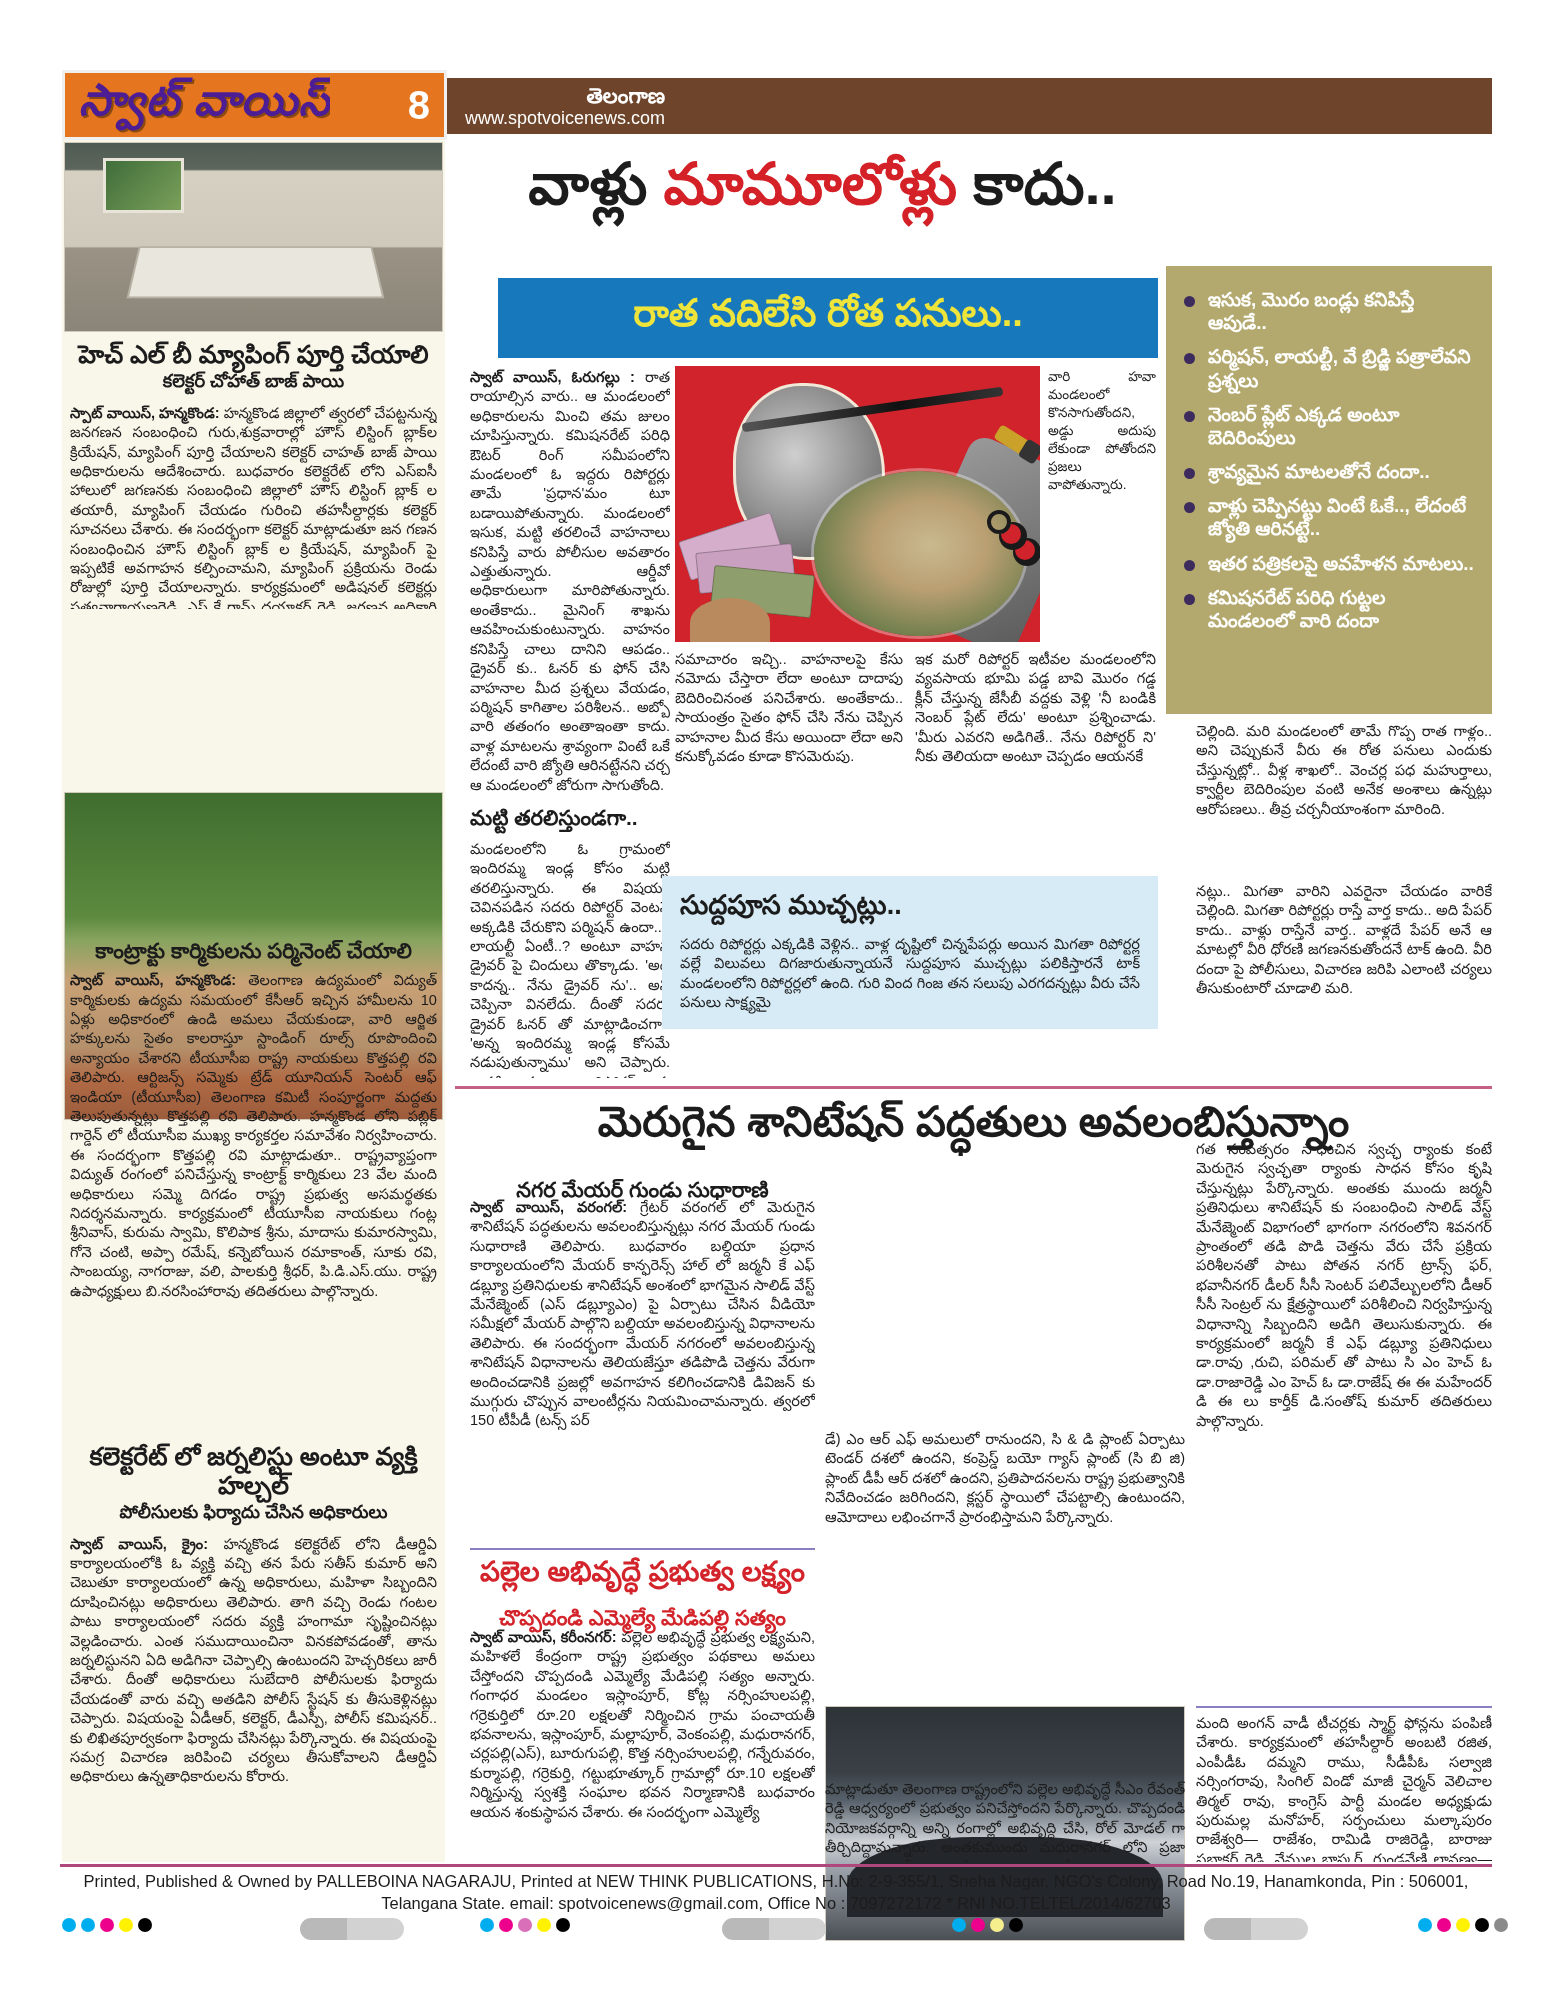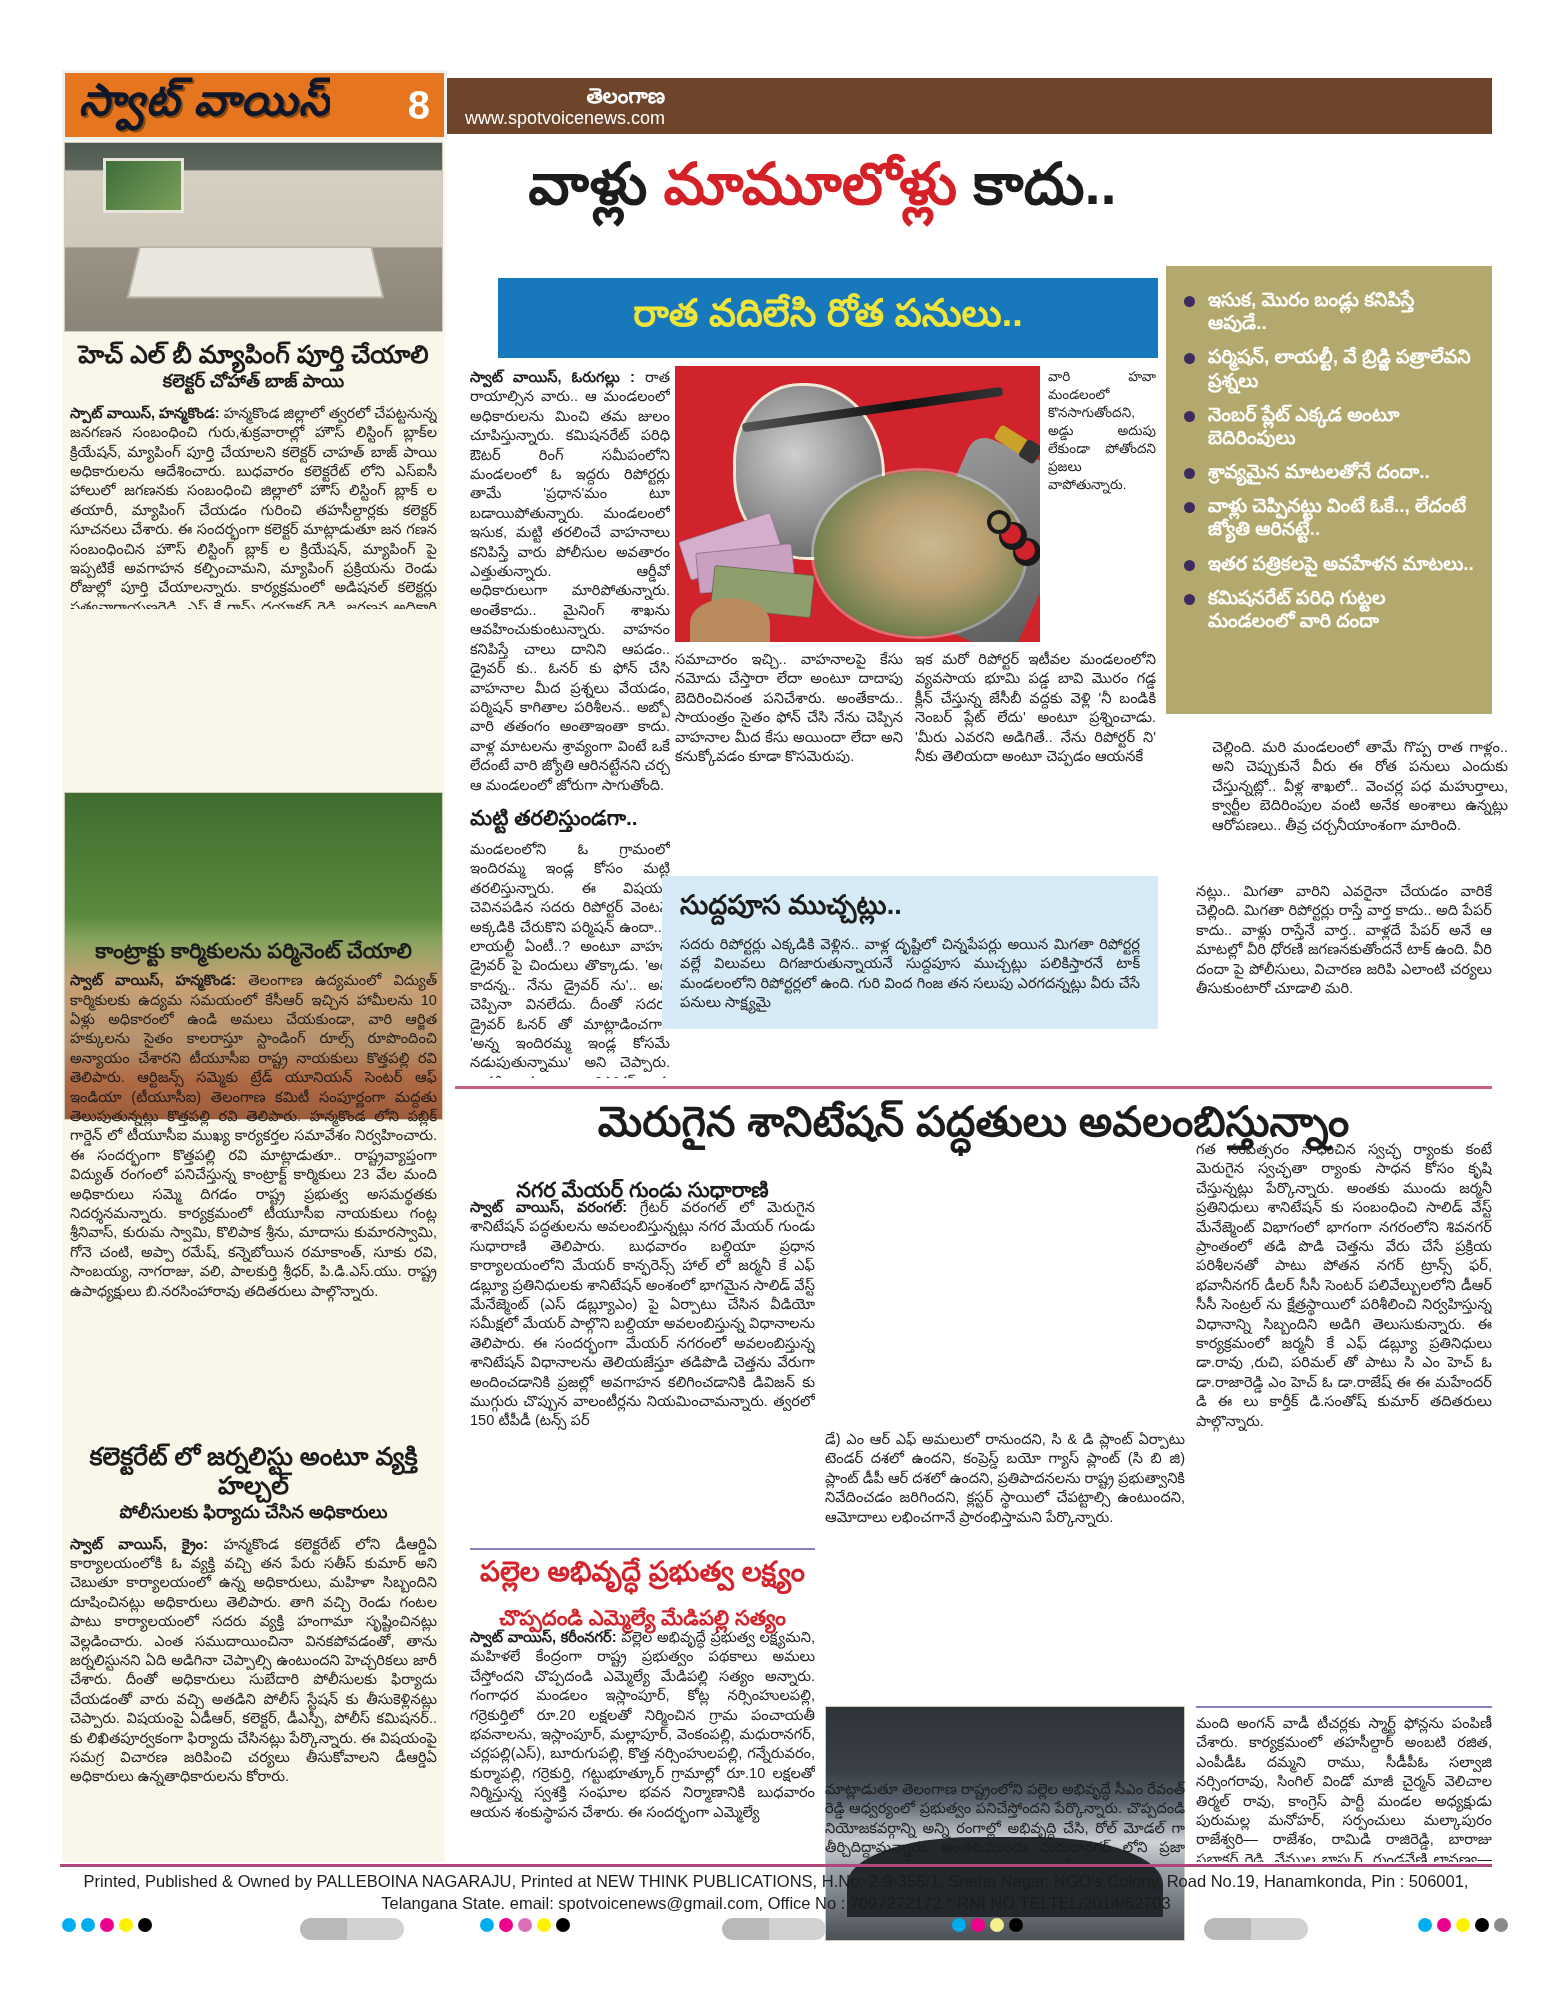--- a/index.html
+++ b/index.html
@@ -2,21 +2,21 @@
 <html><head>
 <meta charset="utf-8">
 <style>
   html,body{margin:0;padding:0;background:#e8e8e8;}
   .page{position:relative;width:1550px;height:1999px;background:#ffffff;margin:0 auto;
         font-family:"Liberation Sans",sans-serif;color:#1c1c1c;overflow:hidden;}
   .abs{position:absolute;}
   
   .masthead{background:#e5761f;border:3px solid #f0f0ee;display:flex;align-items:center;
             justify-content:space-between;padding:0 14px;box-sizing:border-box;}
-  .mast-title{color:#0f172a;font-size:44px;font-weight:bold;font-style:italic;
+  .mast-title{color:#4c1d95;font-size:44px;font-weight:bold;font-style:italic;
               text-shadow:2px 2px 0 #8a4a10;letter-spacing:1px;white-space:nowrap;overflow:hidden;}
   .mast-page{color:#fff;font-size:40px;font-weight:bold;}
   .datebar{background:#6e452a;color:#fff;display:flex;align-items:center;box-sizing:border-box;padding:0 18px;}
   .datebar .date{flex:1;text-align:center;font-size:27px;font-weight:bold;}
   .datebar .right{text-align:right;line-height:1.15;}
   .datebar .region{font-size:21px;font-weight:bold;}
   .datebar .site{font-size:18px;}
   
   .left-backing{background:#f9f6ea;}
   
@@ -159,21 +159,21 @@
       <li><span>ఇసుక, మొరం బండ్లు కనిపిస్తే ఆపుడే..</span></li>
       <li><span>పర్మిషన్, లాయల్టీ, వే బ్రిడ్జి పత్రాలేవని ప్రశ్నలు</span></li>
       <li><span>నెంబర్ ప్లేట్ ఎక్కడ అంటూ బెదిరింపులు</span></li>
       <li><span>శ్రావ్యమైన మాటలతోనే దందా..</span></li>
       <li><span>వాళ్లు చెప్పినట్టు వింటే ఓకే.., లేదంటే జ్యోతి ఆరినట్టే..</span></li>
       <li><span>ఇతర పత్రికలపై అవహేళన మాటలు..</span></li>
       <li><span>కమిషనరేట్ పరిధి గుట్టల మండలంలో వారి దందా</span></li>
     </ul>
   </div>
 
-  <p class="abs body-txt" style="left:1196px;top:722px;width:296px;height:150px;margin:16px;">చెల్లింది. మరి మండలంలో తామే గొప్ప రాత గాళ్లం.. అని చెప్పుకునే వీరు ఈ రోత పనులు ఎందుకు చేస్తున్నట్లో.. వీళ్ల శాఖలో.. వెంచర్ల పధ మహుర్తాలు, క్వార్టీల బెదిరింపుల వంటి అనేక అంశాలు ఉన్నట్లు ఆరోపణలు.. తీవ్ర చర్చనీయాంశంగా మారింది.</p>
+  <p class="abs body-txt" style="left:1196px;top:722px;width:296px;height:150px;margin:0;">చెల్లింది. మరి మండలంలో తామే గొప్ప రాత గాళ్లం.. అని చెప్పుకునే వీరు ఈ రోత పనులు ఎందుకు చేస్తున్నట్లో.. వీళ్ల శాఖలో.. వెంచర్ల పధ మహుర్తాలు, క్వార్టీల బెదిరింపుల వంటి అనేక అంశాలు ఉన్నట్లు ఆరోపణలు.. తీవ్ర చర్చనీయాంశంగా మారింది.</p>
   <p class="abs body-txt" style="left:1196px;top:882px;width:296px;height:200px;margin:0;">నట్లు.. మిగతా వారిని ఎవరైనా చేయడం వారికే చెల్లింది. మిగతా రిపోర్టర్లు రాస్తే వార్త కాదు.. అది పేపర్ కాదు.. వాళ్లు రాస్తేనే వార్త.. వాళ్లదే పేపర్ అనే ఆ మాటల్లో వీరి ధోరణి జగణనకుతోందనే టాక్ ఉంది. వీరి దందా పై పోలీసులు, విచారణ జరిపి ఎలాంటి చర్యలు తీసుకుంటారో చూడాలి మరి.</p>
 
   <div class="abs div-pink" style="left:455px;top:1086px;width:1037px;height:3px;"></div>
 
   <div class="abs sec-head" style="left:455px;top:1098px;width:1037px;">మెరుగైన శానిటేషన్ పద్ధతులు అవలంబిస్తున్నాం</div>
   <div class="abs byline" style="left:470px;top:1166px;width:345px;">నగర మేయర్ గుండు సుధారాణి</div>
   <p class="abs body-txt" style="left:470px;top:1198px;width:345px;height:345px;margin:0;"><span class="dl">స్వాట్ వాయిస్, వరంగల్:</span><span> గ్రేటర్ వరంగల్ లో మెరుగైన శానిటేషన్ పద్ధతులను అవలంబిస్తున్నట్లు నగర మేయర్ గుండు సుధారాణి తెలిపారు. బుధవారం బల్దియా ప్రధాన కార్యాలయంలోని మేయర్ కాన్ఫరెన్స్ హాల్ లో జర్మనీ కే ఎఫ్ డబ్ల్యూ ప్రతినిధులకు శానిటేషన్ అంశంలో భాగమైన సాలిడ్ వేస్ట్ మేనేజ్మెంట్ (ఎస్ డబ్ల్యూఎం) పై ఏర్పాటు చేసిన వీడియో సమీక్షలో మేయర్ పాల్గొని బల్దియా అవలంబిస్తున్న విధానాలను తెలిపారు. ఈ సందర్భంగా మేయర్ నగరంలో అవలంబిస్తున్న శానిటేషన్ విధానాలను తెలియజేస్తూ తడిపొడి చెత్తను వేరుగా అందించడానికి ప్రజల్లో అవగాహన కలిగించడానికి డివిజన్ కు ముగ్గురు చొప్పున వాలంటీర్లను నియమించామన్నారు. త్వరలో 150 టీపీడీ (టన్స్ పర్</span></p>
   <div class="abs photo photo3" style="left:825px;top:1188px;width:360px;height:235px;">
     <div class="tablefg"></div>
   </div>

